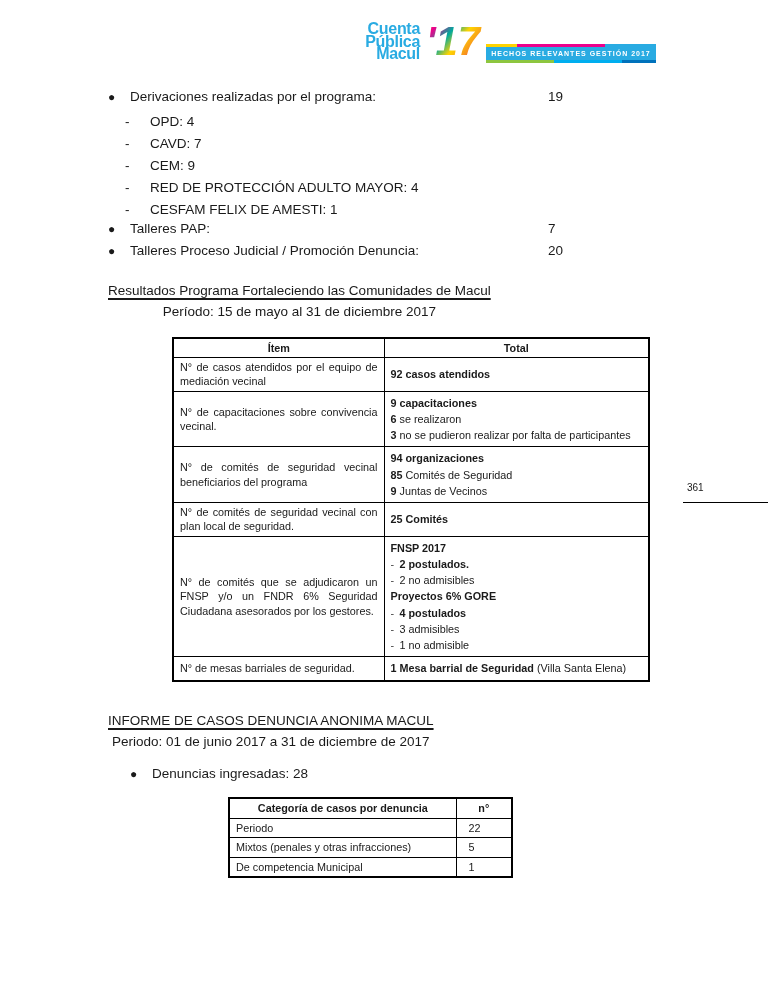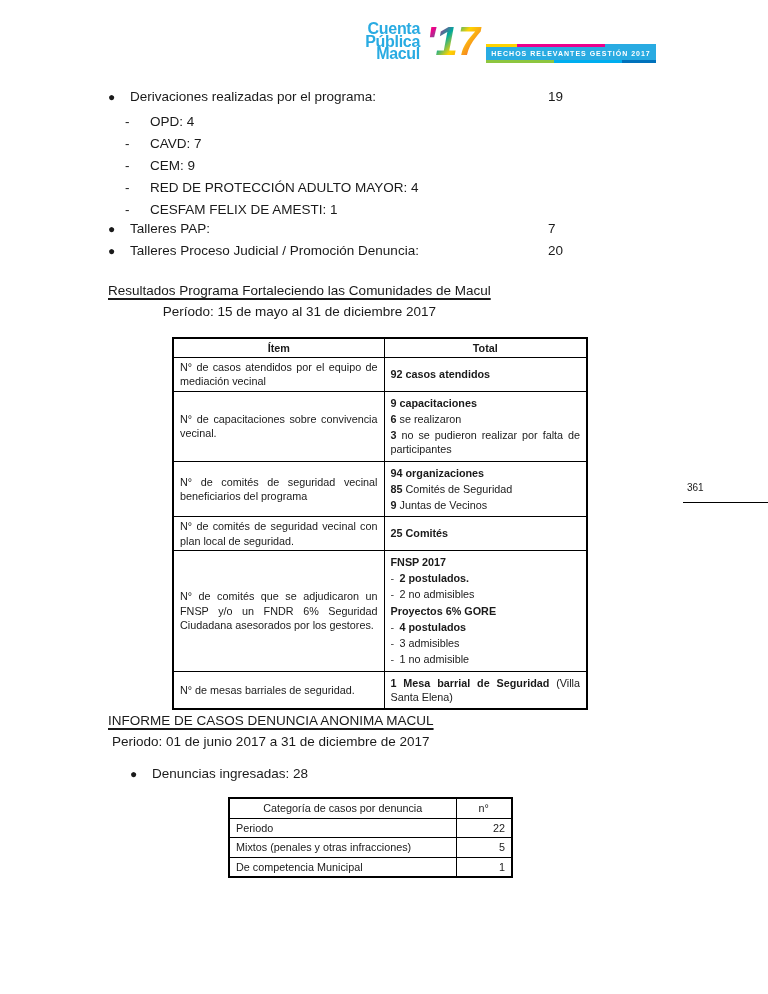--- a/index.html
+++ b/index.html
@@ -44,39 +44,39 @@
   .sub-dash { width:25px; }
   .sub-text { white-space:nowrap; }
 
   
   .section-head { position:absolute; left:108px; font-size:13.5px; font-weight:normal; line-height:20.5px;text-align:center; }
   .section-title { text-decoration:underline; text-decoration-thickness:1.5px; text-underline-offset:3px; }
 
   
   table { border-collapse:collapse; background:#fff; }
   .tbl1 {
-    position:absolute; left:172px; top:337px; width:416px;
+    position:absolute; left:172px; top:337px; width:478px;
     table-layout:fixed; font-size:10.8px; border:2px solid #000;
   }
   .tbl1 th, .tbl1 td { border:1px solid #000; vertical-align:middle; }
   .tbl1 th { font-weight:bold; text-align:center; padding:3px 2px; }
   .tbl1 .col-item { width:211px; }
   .item-cell { text-align:justify; text-align-last:left; padding:2px 6px; line-height:1.32; }
   .total-cell { padding:2px 6px; line-height:1.32; }
   .total-line { margin:2px 0; text-align:justify; text-align-last:left; }
   .total-line .dash { display:inline-block; width:6px; margin-right:3px; color:#444; }
 
   .tbl2 {
     position:absolute; left:228px; top:797px; width:285px;
     table-layout:fixed; font-size:10.8px; border:2px solid #000;
   }
   .tbl2 th, .tbl2 td { border:1px solid #000; padding:2px 6px; line-height:1.35; }
-  .tbl2 th { font-weight:normal; text-align:center; }
+  .tbl2 th { font-weight:bold; text-align:center; }
   .tbl2 .col-cat { width:227px; }
-  .tbl2 td.count { text-align:right;padding-left:12px; }
+  .tbl2 td.count { text-align:left;padding-left:12px; }
 
   
   .page-num { position:absolute; left:687px; top:482px; font-size:10px; }
   .page-num-rule { position:absolute; left:683px; top:502px; width:85px; border-top:1.5px solid #000; }
 </style>
 </head>
 <body>
 
 <div class="page">
 

